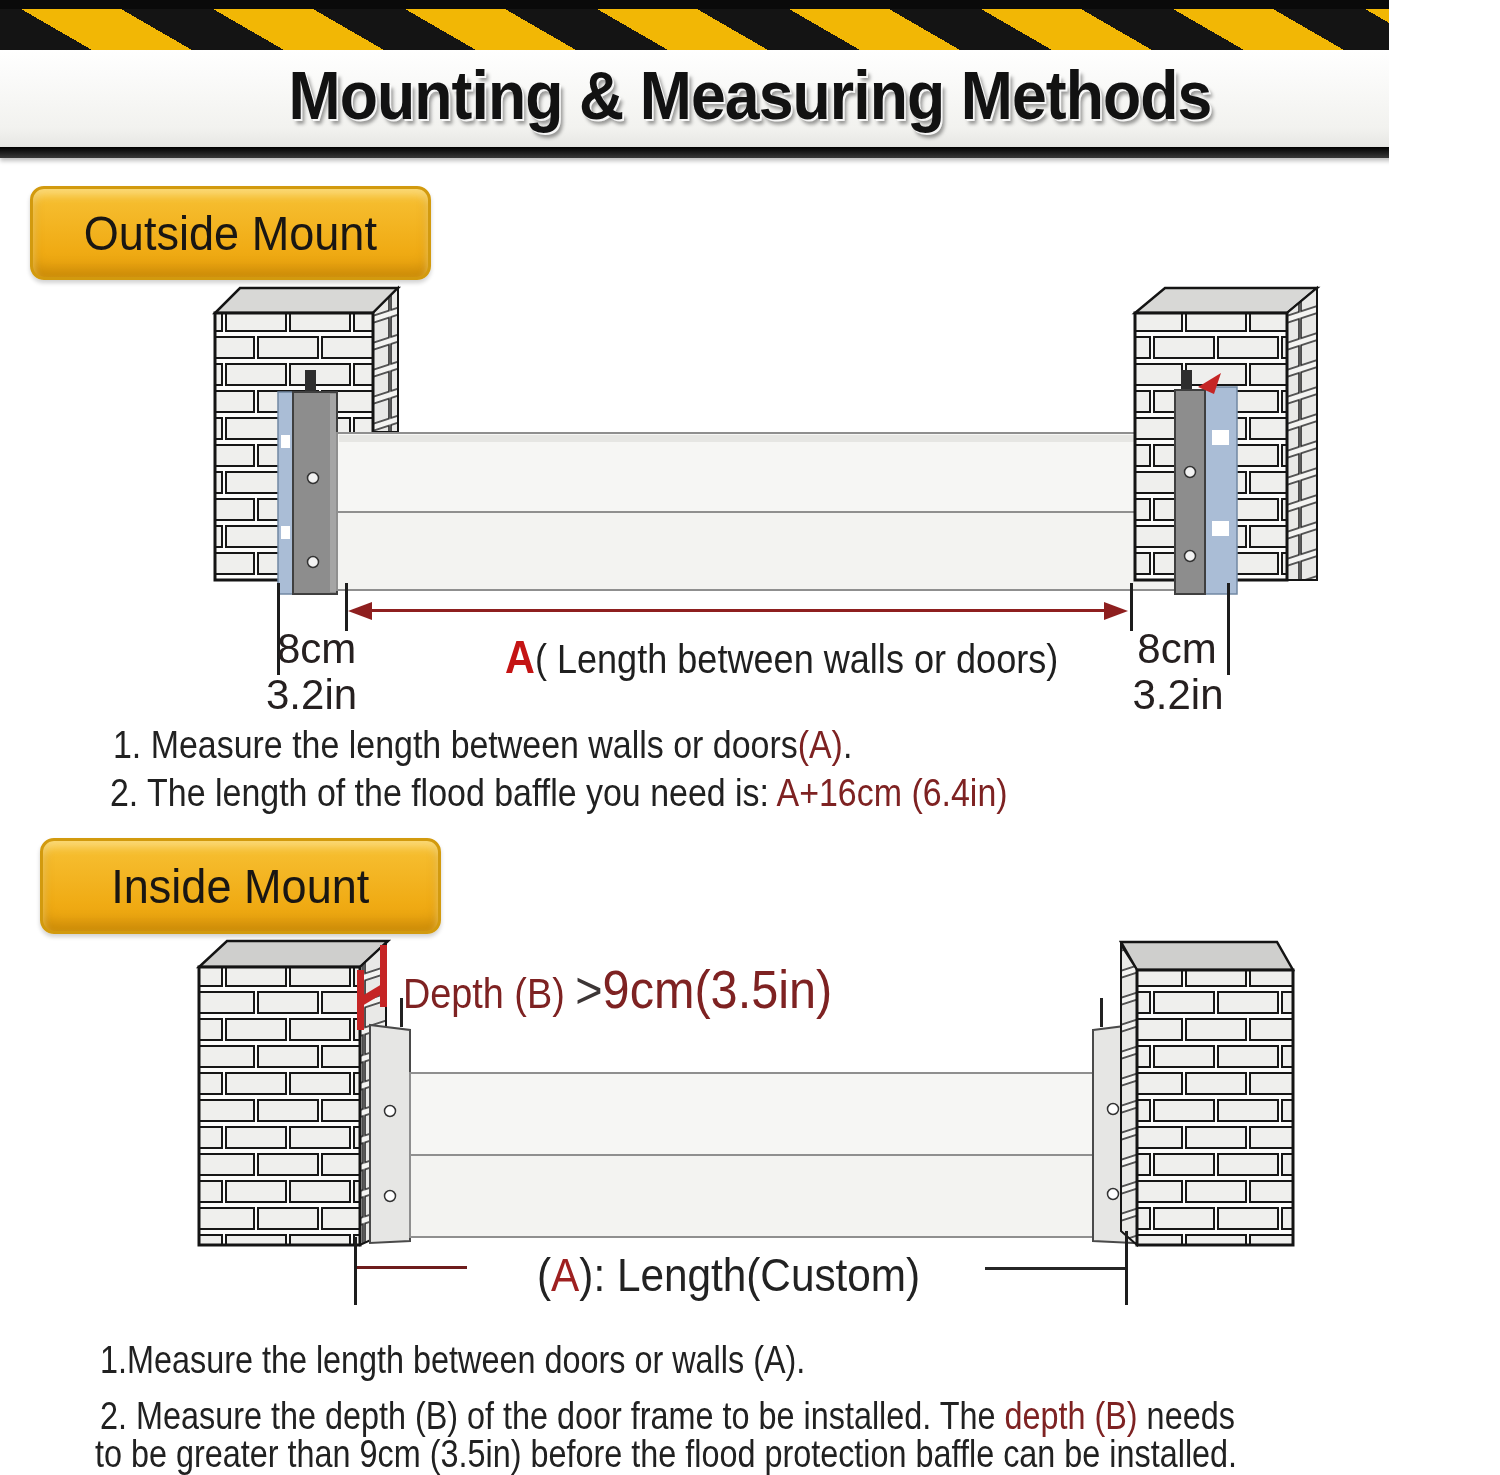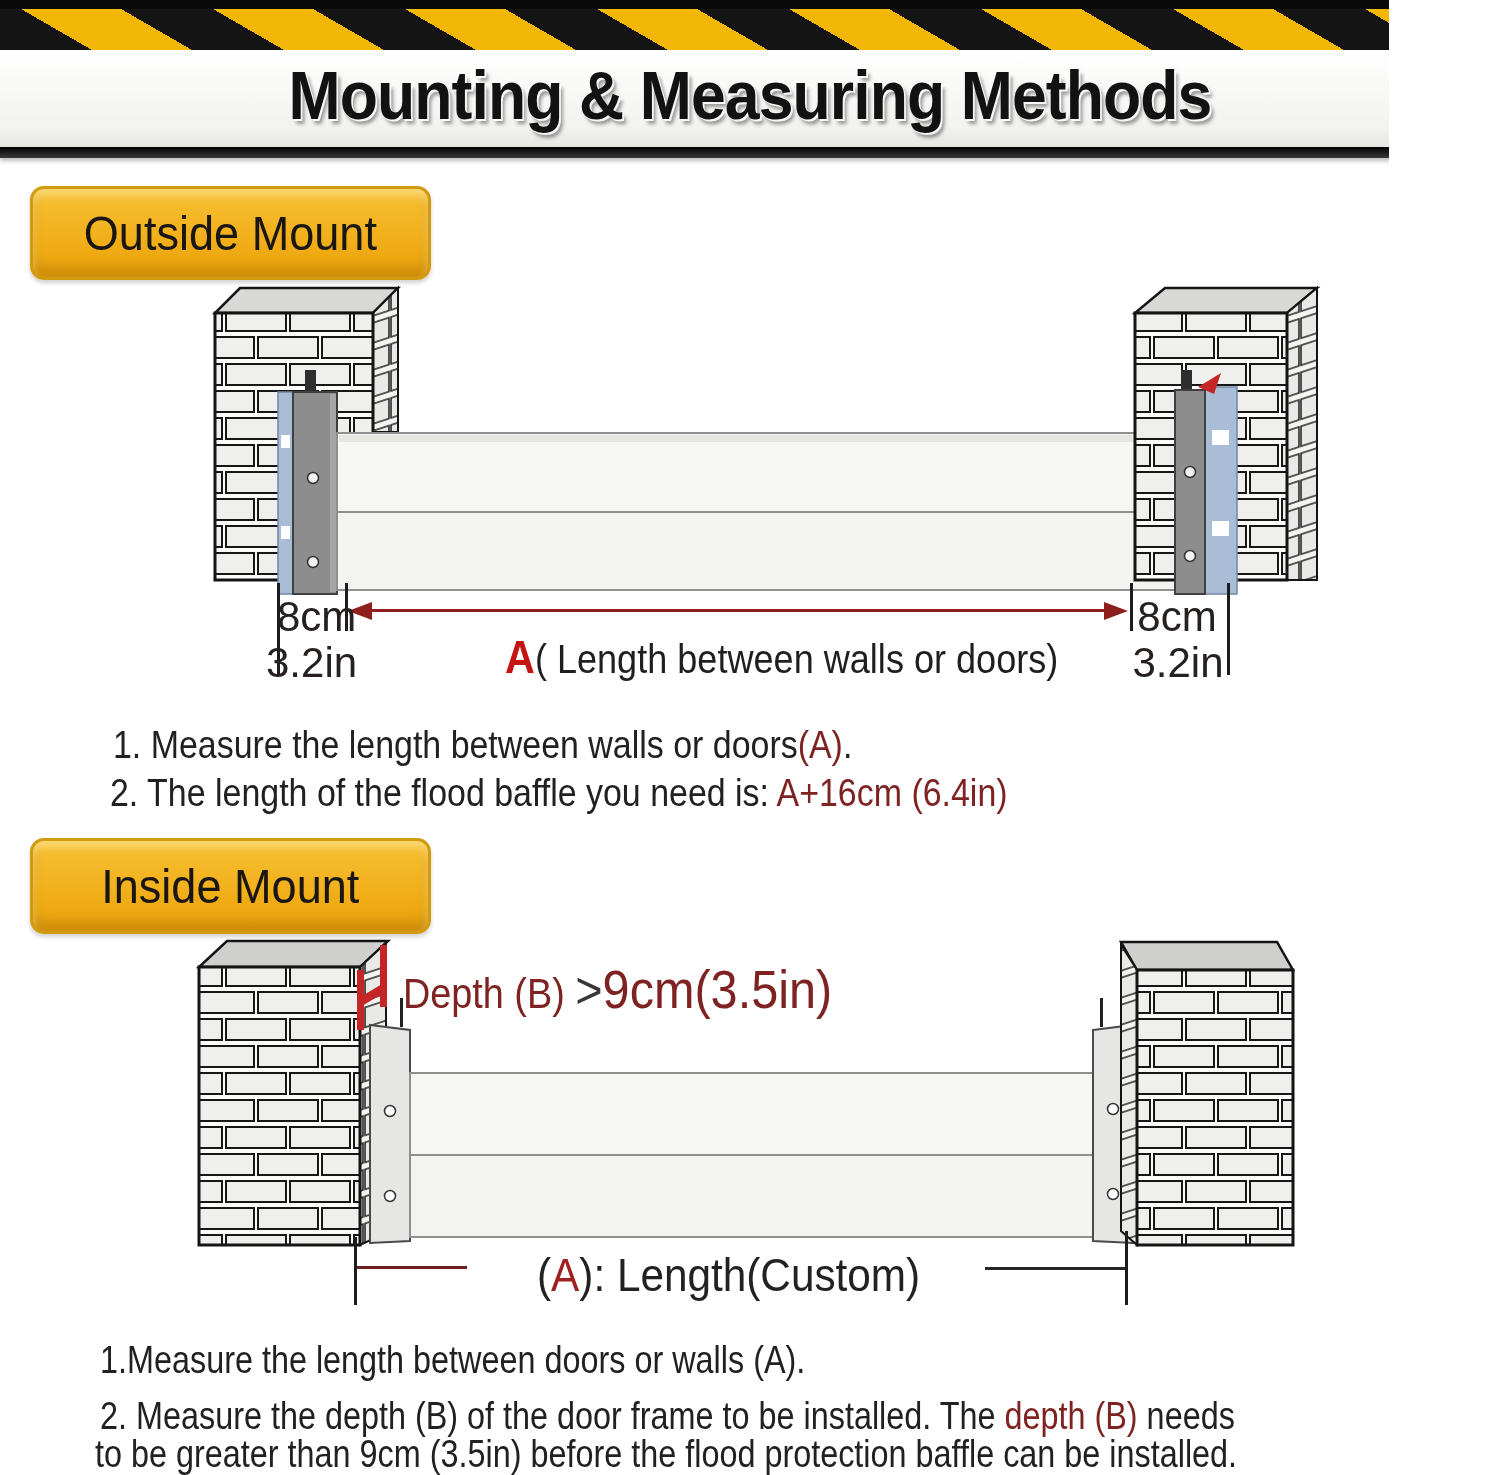--- a/index.html
+++ b/index.html
@@ -31,21 +31,21 @@
   .badge span{font-size:49px;color:#191613;transform:scaleX(0.92);white-space:nowrap;}
 
   
   .vtick{width:3px;background:#1d1d1d;}
   .hline{height:3px;}
   .arrowline{height:3px;background:#8e1f1f;}
   .ah{width:0;height:0;border-top:9px solid transparent;border-bottom:9px solid transparent;}
   .ah.left{border-right:24px solid #8e1f1f;}
   .ah.right{border-left:24px solid #8e1f1f;}
 
-  .dim{font-size:42px;line-height:1;color:#262020;text-align:center;white-space:nowrap;}
+  .dim{font-size:42px;line-height:1;color:#262020;text-align:center;white-space:nowrap;margin-top:32px;}
 
   .alabel{white-space:nowrap;transform:scaleX(0.88);transform-origin:left top;}
   .alabel .a{font-size:47px;font-weight:bold;color:#c41414;}
   .alabel .rest{font-size:41px;color:#1f1f1f;}
 
   .depthlabel{white-space:nowrap;transform:scaleX(0.9);transform-origin:left top;}
   .depthlabel .p1{font-size:42px;color:#7e2222;}
   .depthlabel .gt{font-size:52px;color:#3c3636;}
   .depthlabel .p2{font-size:54px;color:#7e2222;}
 
@@ -146,21 +146,21 @@
     <span class="a">A</span><span class="rest">( Length between walls or doors)</span>
   </div>
 
   <div class="abs step" style="left:113px;top:723px;">
     <span>1. Measure the length between walls or doors</span><span class="accent">(A)</span><span>.</span>
   </div>
   <div class="abs step" style="left:110px;top:771px;">
     <span>2. The length of the flood baffle you need is: </span><span class="accent">A+16cm (6.4in)</span>
   </div>
 
-  <div class="abs badge" style="left:30px;top:838px;height:90px;">
+  <div class="abs badge" style="left:40px;top:838px;height:90px;">
     <span>Inside Mount</span>
   </div>
 
   <svg class="abs" style="left:0;top:935px;" width="1500" height="312" viewBox="0 0 1500 312">
     <defs>
       <pattern id="brickP2" width="64" height="54" patternUnits="userSpaceOnUse">
         <rect width="64" height="54" fill="#fcfcfb"></rect>
         <rect x="2" y="3" width="60" height="21" fill="#efefed" stroke="#161616" stroke-width="2"></rect>
         <rect x="-30" y="30" width="60" height="21" fill="#efefed" stroke="#161616" stroke-width="2"></rect>
         <rect x="34" y="30" width="60" height="21" fill="#efefed" stroke="#161616" stroke-width="2"></rect>

